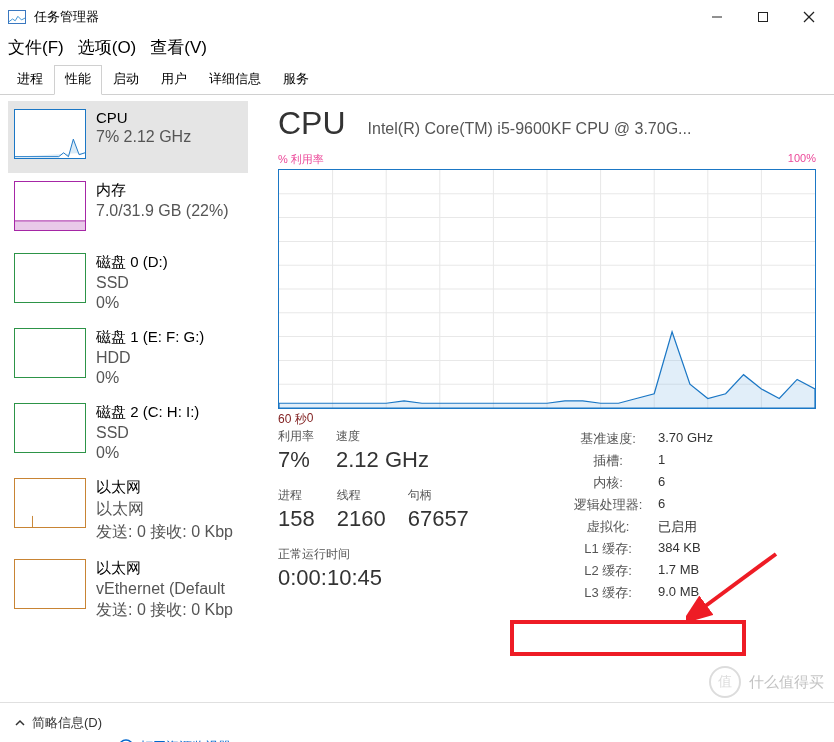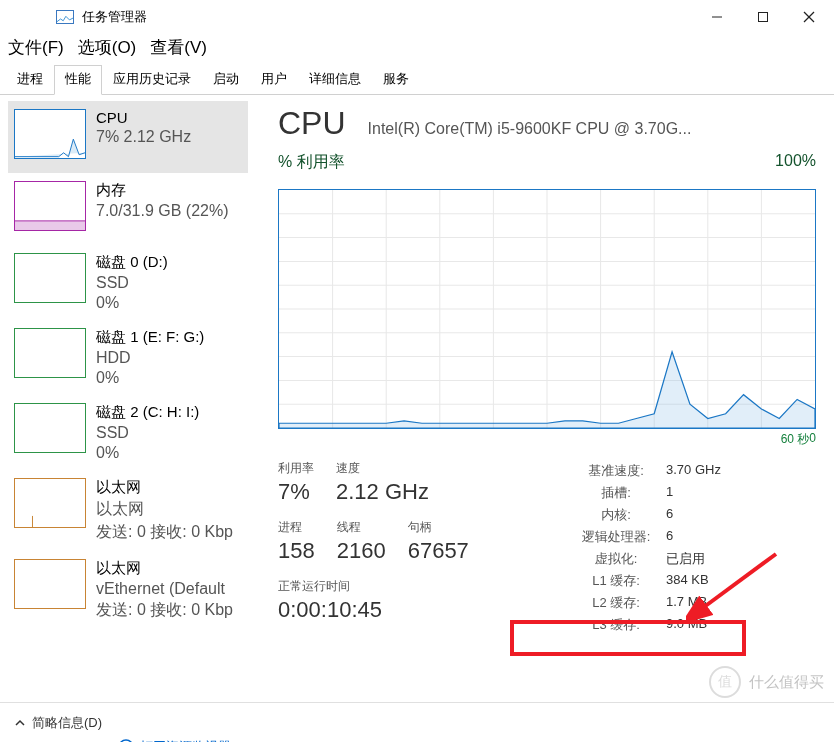--- a/index.html
+++ b/index.html
@@ -1,18 +1,18 @@
 <!DOCTYPE html>
 <html><head>
 <meta charset="utf-8">
 <style>
 * { box-sizing: border-box; margin: 0; padding: 0; font-family: "Microsoft YaHei", "Segoe UI", sans-serif; }
 body { background: #fff; width: 834px; height: 742px; overflow: hidden; position: relative; }
 .window { width: 834px; height: 742px; background: #fff; display: flex; flex-direction: column; }
-.titlebar { height: 34px; display: flex; align-items: center; padding: 0 2px 0 8px; margin-left: 48px; }
+.titlebar { height: 34px; display: flex; align-items: center; padding: 0 2px 0 8px; }
 .titlebar .app-icon { width: 18px; height: 14px; border: 1px solid #3a78c0; position: relative; margin-right: 8px; background: #fff; }
 .titlebar .app-icon svg { position: absolute; inset: 0; }
 .titlebar .title { font-size: 13px; color: #000; }
 .title-btns { margin-left: auto; display: flex; }
 .title-btns .btn { width: 46px; height: 30px; display: flex; align-items: center; justify-content: center; color: #222; }
 .menubar { height: 26px; display: flex; align-items: center; padding: 0 8px; gap: 14px; margin-bottom: 4px; }
 .menubar .item { font-size: 17px; color: #000; }
 .tabs { display: flex; border-bottom: 1px solid #d0d0d0; padding: 0 6px; }
 .tab { padding: 4px 10px 6px; font-size: 13px; color: #000; position: relative; top: 1px; border: 1px solid transparent; }
 .tab.active { border: 1px solid #d0d0d0; border-bottom: 1px solid #fff; background: #fff; }
@@ -29,26 +29,26 @@
 .thumb.disk { border-color: #2d9448; }
 .thumb.net { border-color: #c88434; }
 .thumb svg { position: absolute; inset: 0; }
 .side-info { display: flex; flex-direction: column; gap: 2px; overflow: hidden; }
 .side-name { font-size: 15px; color: #000; white-space: nowrap; }
 .side-sub { font-size: 16px; color: #555; white-space: nowrap; }
 .detail { flex: 1; padding: 10px 18px 8px 28px; display: flex; flex-direction: column; overflow: hidden; position: relative; }
 .detail-head { display: flex; align-items: baseline; gap: 22px; margin-bottom: 10px; }
 .detail-title { font-size: 32px; color: #333; font-weight: 400; }
 .detail-sub { font-size: 16px; color: #555; white-space: nowrap; overflow: hidden; text-overflow: ellipsis; }
-.chart-labels { display: flex; justify-content: space-between; font-size: 16px; color: #14532d; margin-bottom: 16px; }
+.chart-labels { display: flex; justify-content: space-between; font-size: 11px; color: #ec4899; margin-bottom: 2px; }
 .chart { height: 240px; border: 1px solid #1b77c5; position: relative; margin-bottom: 2px; }
 .chart .grid line { stroke: #e8e8e8; stroke-width: 1; }
 .chart .dataline { fill: rgba(136,189,230,0.25); stroke: #1b77c5; stroke-width: 1.2; }
-.chart-bottom { display: flex; justify-content: flex-end; font-size: 12px; color: #15803d; margin-bottom: 12px; }
-.stats { display: flex; gap: 8px; }
+.chart-bottom { display: flex; justify-content: flex-start; font-size: 12px; color: #7f1d1d; }
+.stats { display: flex; gap: 0; }
 .stats-left { display: flex; flex-direction: column; gap: 14px; width: 280px; }
 .stat-row { display: flex; gap: 22px; }
 .stat-block { display: flex; flex-direction: column; gap: 2px; }
 .stat-label { font-size: 12px; color: #555; }
 .stat-value { font-size: 22px; color: #333; }
 .stats-right { flex: 1; display: flex; flex-direction: column; gap: 4px; font-size: 13px; padding-top: 2px; text-align: center; }
 .kv { display: flex; }
 .kv .k { width: 100px; color: #555; }
 .kv .v { color: #333; }
 .highlight-box { position: absolute; border: 4px solid #ee1c25; pointer-events: none; }
@@ -94,21 +94,20 @@
 
   <div class="menubar">
     <span class="item">文件(F)</span>
     <span class="item">选项(O)</span>
     <span class="item">查看(V)</span>
   </div>
 
   <div class="tabs">
     <div class="tab">进程</div>
     <div class="tab active">性能</div>
-    <div class="tab">应用历史记录</div>
     <div class="tab">启动</div>
     <div class="tab">用户</div>
     <div class="tab">详细信息</div>
     <div class="tab">服务</div>
   </div>
 
   <div class="main">
 
     <div class="sidebar">
       <div class="side-item selected">

